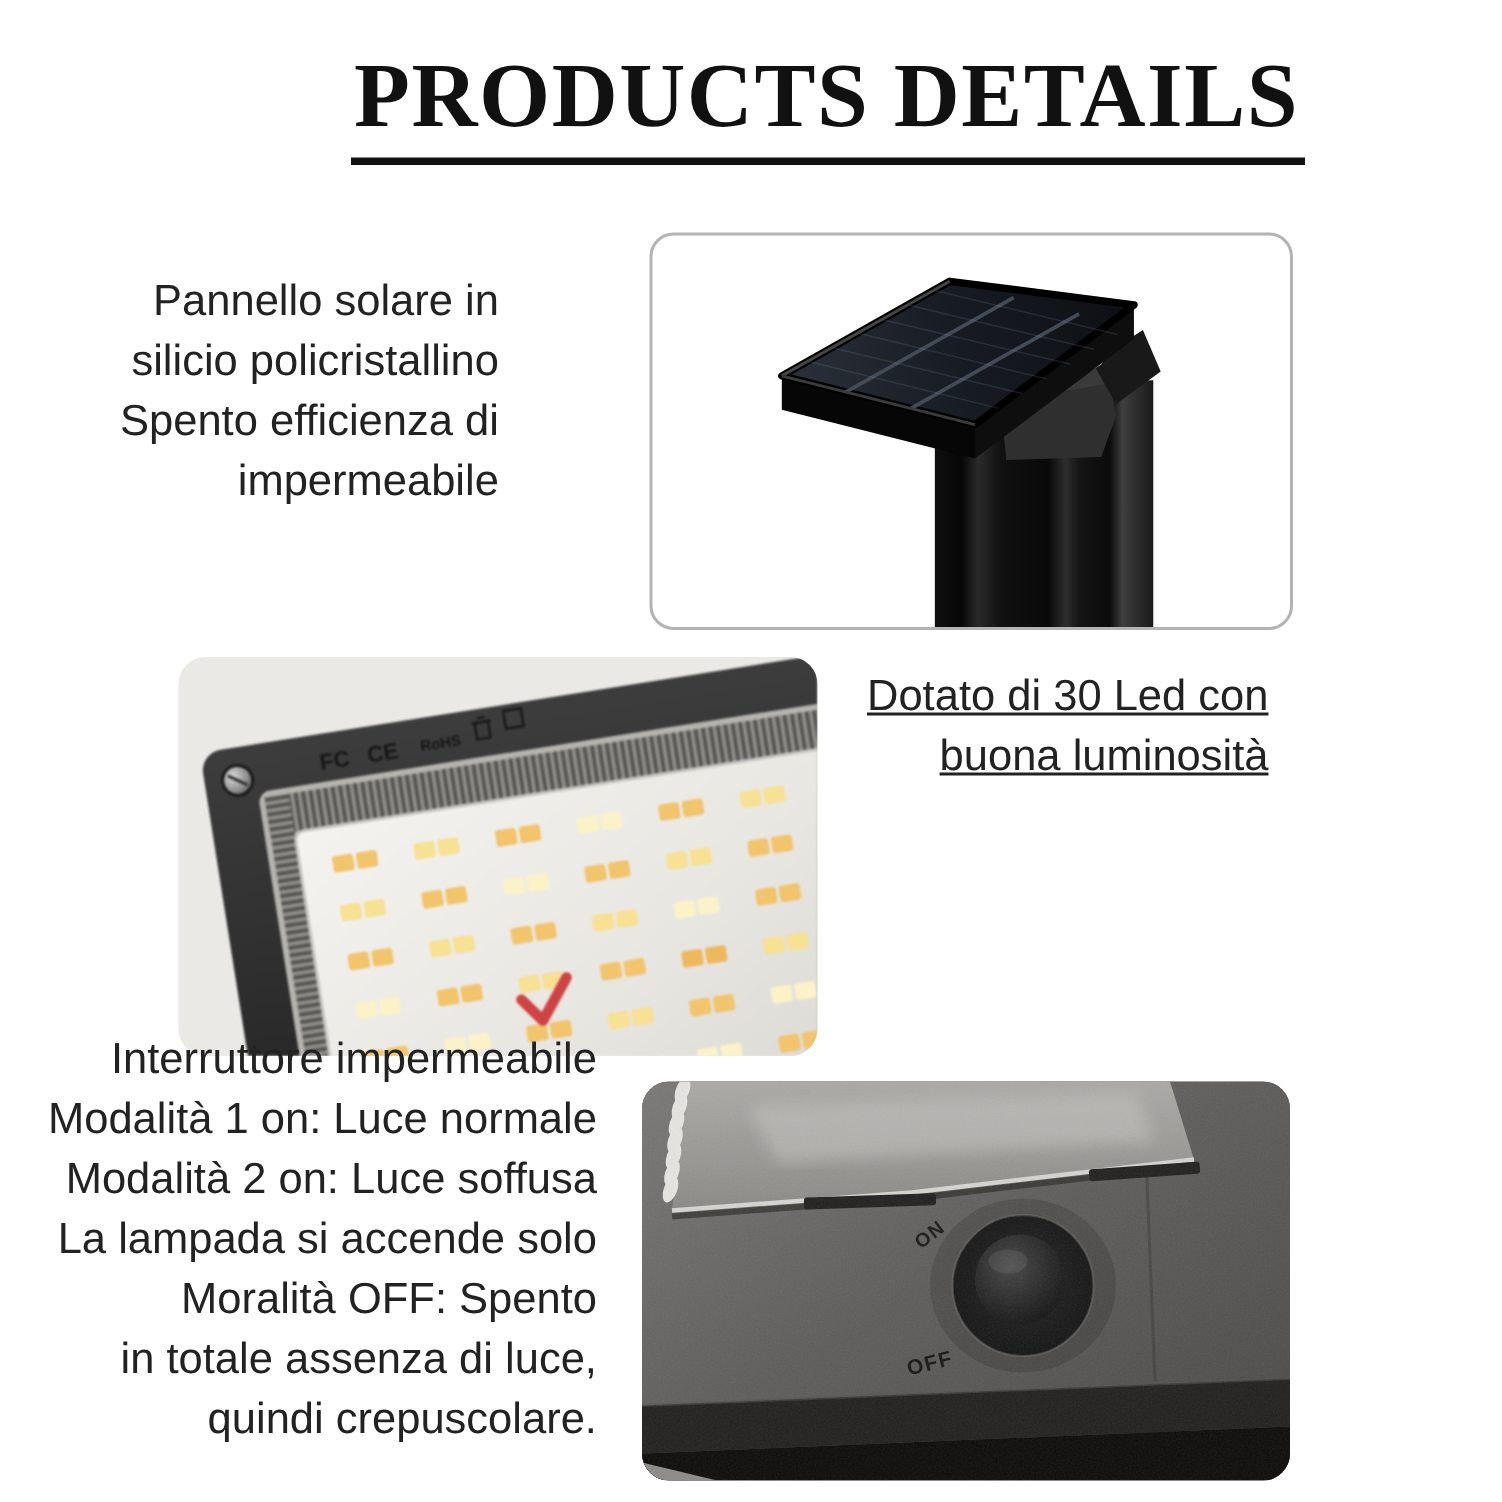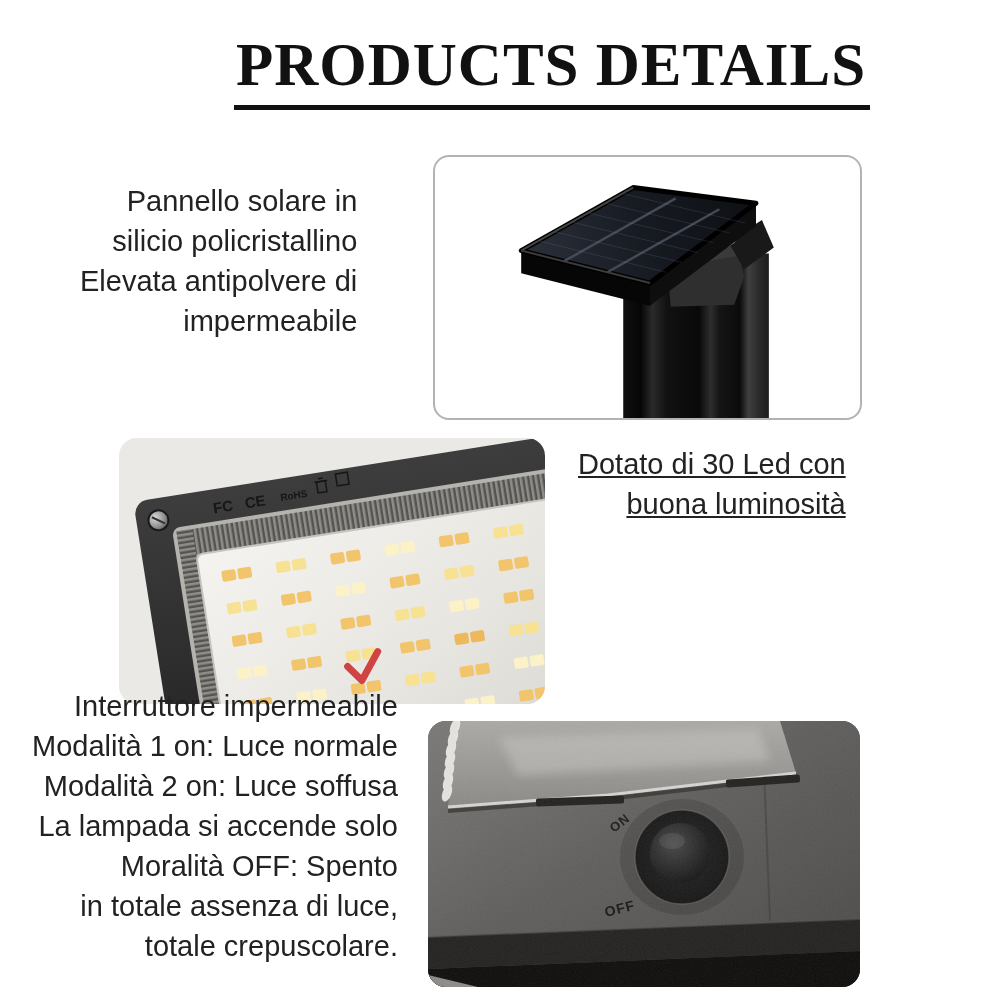--- a/index.html
+++ b/index.html
@@ -28,21 +28,21 @@
 </head>
 <body>
 
 <div class="canvas">
 
   <h1 class="page-title">PRODUCTS DETAILS</h1>
 
   <div class="tblock solar-text">
     <div class="line">Pannello solare in</div>
     <div class="line">silicio policristallino</div>
-    <div class="line">Elevata antipolvere di</div>
+    <div class="line">Spento efficienza di</div>
     <div class="line">impermeabile</div>
   </div>
 
   <div class="photo pole-photo">
     <svg viewBox="0 0 429 265" preserveAspectRatio="none">
       <defs>
         <linearGradient id="pg" x1="0" y1="0" x2="1" y2="0">
           <stop offset="0" stop-color="#101010"></stop>
             <stop offset="0.12" stop-color="#060606"></stop>
           <stop offset="0.2" stop-color="#2a2a2a"></stop>
@@ -208,21 +208,21 @@
     <div class="line">buona luminosità</div>
   </div>
 
   <div class="tblock switch-text">
     <div class="line">Interruttore impermeabile</div>
     <div class="line">Modalità 1 on: Luce normale</div>
     <div class="line">Modalità 2 on: Luce soffusa</div>
     <div class="line">La lampada si accende solo</div>
     <div class="line">Moralità OFF: Spento</div>
     <div class="line">in totale assenza di luce,</div>
-    <div class="line">totale crepuscolare.</div>
+    <div class="line">quindi crepuscolare.</div>
   </div>
 
   <div class="photo switch-photo">
     <svg viewBox="0 0 432 266" preserveAspectRatio="none">
       <defs>
         <linearGradient id="bodyG" x1="0" y1="0" x2="1" y2="1">
           <stop offset="0" stop-color="#7b7977"></stop>
             <stop offset="0.45" stop-color="#605e5c"></stop>
           <stop offset="1" stop-color="#4a4846"></stop>
         </linearGradient>

